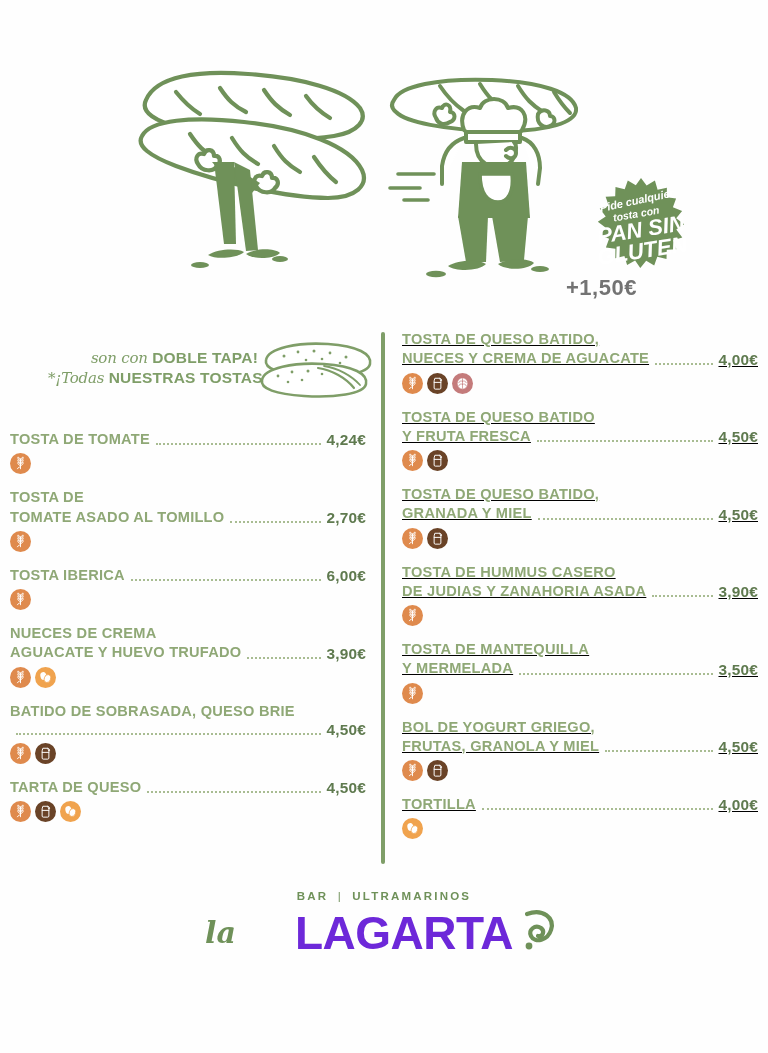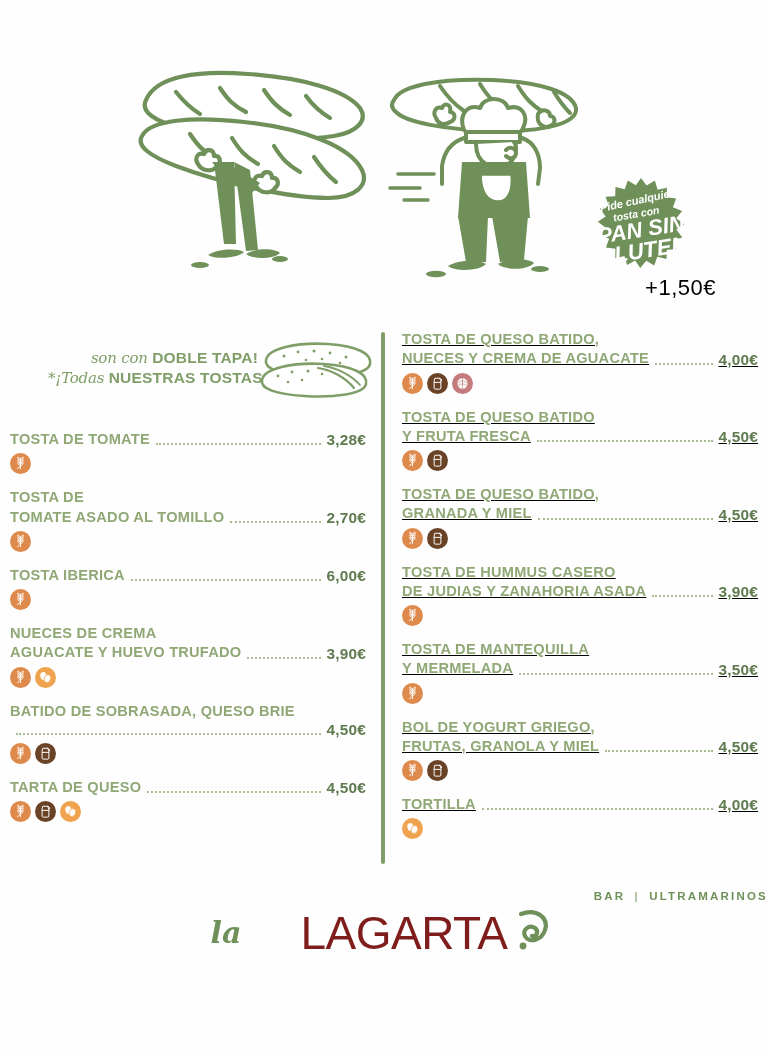--- a/index.html
+++ b/index.html
@@ -30,24 +30,24 @@
 
   .hero-left   { position: absolute; left: 128px; top: 58px;  }
   .hero-right  { position: absolute; left: 388px; top: 66px;  }
   .hero-badge  { position: absolute; left: 566px; top: 176px; }
 
   .badge-price {
     position: absolute;
     left: 566px;
     top: 275px;
     width: 150px;
-    text-align: right;
+    text-align: left;
     font-size: 22px;
-    font-weight: normal;
-    color: #000000;
+    font-weight: bold;
+    color: #737373;
     letter-spacing: 0.5px;
   }
 
   
   .menu {
     position: absolute;
     left: 0;
     top: 330px;
     width: 768px;
     height: 540px;
@@ -165,21 +165,21 @@
   .a-milk   { background: #6A4327; }
   .a-egg    { background: #F0A34E; }
   .a-nuts   { background: #C47B7B; }
 
   
   .footer {
     position: absolute;
     left: 0;
     top: 890px;
     width: 768px;
-    text-align: right;
+    text-align: center;
   }
   .logo-top {
     font-size: 11.5px;
     font-weight: bold;
     letter-spacing: 2.2px;
     color: #6F9159;
     margin-bottom: 2px;
   }
   .logo-sep {
     display: inline-block;
@@ -196,23 +196,23 @@
   .logo-la {
     font-family: "DejaVu Serif", serif;
     font-style: italic;
     font-weight: bold;
     font-size: 30px;
     color: #6F9159;
     transform: translateY(-4px);
   }
   .logo-name {
     font-size: 46px;
-    font-weight: normal;
+    font-weight: bold;
     letter-spacing: -0.5px;
-    color: #7f1d1d;
+    color: #6d28d9;
     line-height: 0.92;
     margin-left: 43px;
   }
   .logo-flourish { transform: translate(-6px, 2px); }
 </style>
 </head>
 <body>
 
 <div class="page">
 
@@ -359,21 +359,21 @@
           </svg>
         </div>
       </div>
 
       <div>
           <div class="item">
             <div class="item-lines">
               <div class="item-row">
                 <span class="item-name">TOSTA DE TOMATE</span>
                 <span class="leader"></span>
-                <span class="item-price">3,28€</span>
+                <span class="item-price">4,24€</span>
               </div>
             </div>
             <div class="allergens">
               <span class="allergen a-gluten">
     <svg width="15" height="15" viewBox="0 0 20 20">
       <g stroke="#fff" stroke-width="1.2" stroke-linecap="round" fill="none">
         <path d="M10 17 L10 4"></path>
         <path d="M10 6 C7 5 6 3 6.5 1.5 C8 1.8 9.6 3.2 10 5"></path>
         <path d="M10 6 C13 5 14 3 13.5 1.5 C12 1.8 10.4 3.2 10 5"></path>
         <path d="M10 9.5 C7 8.5 6 6.5 6.5 5 C8 5.3 9.6 6.7 10 8.5"></path>

